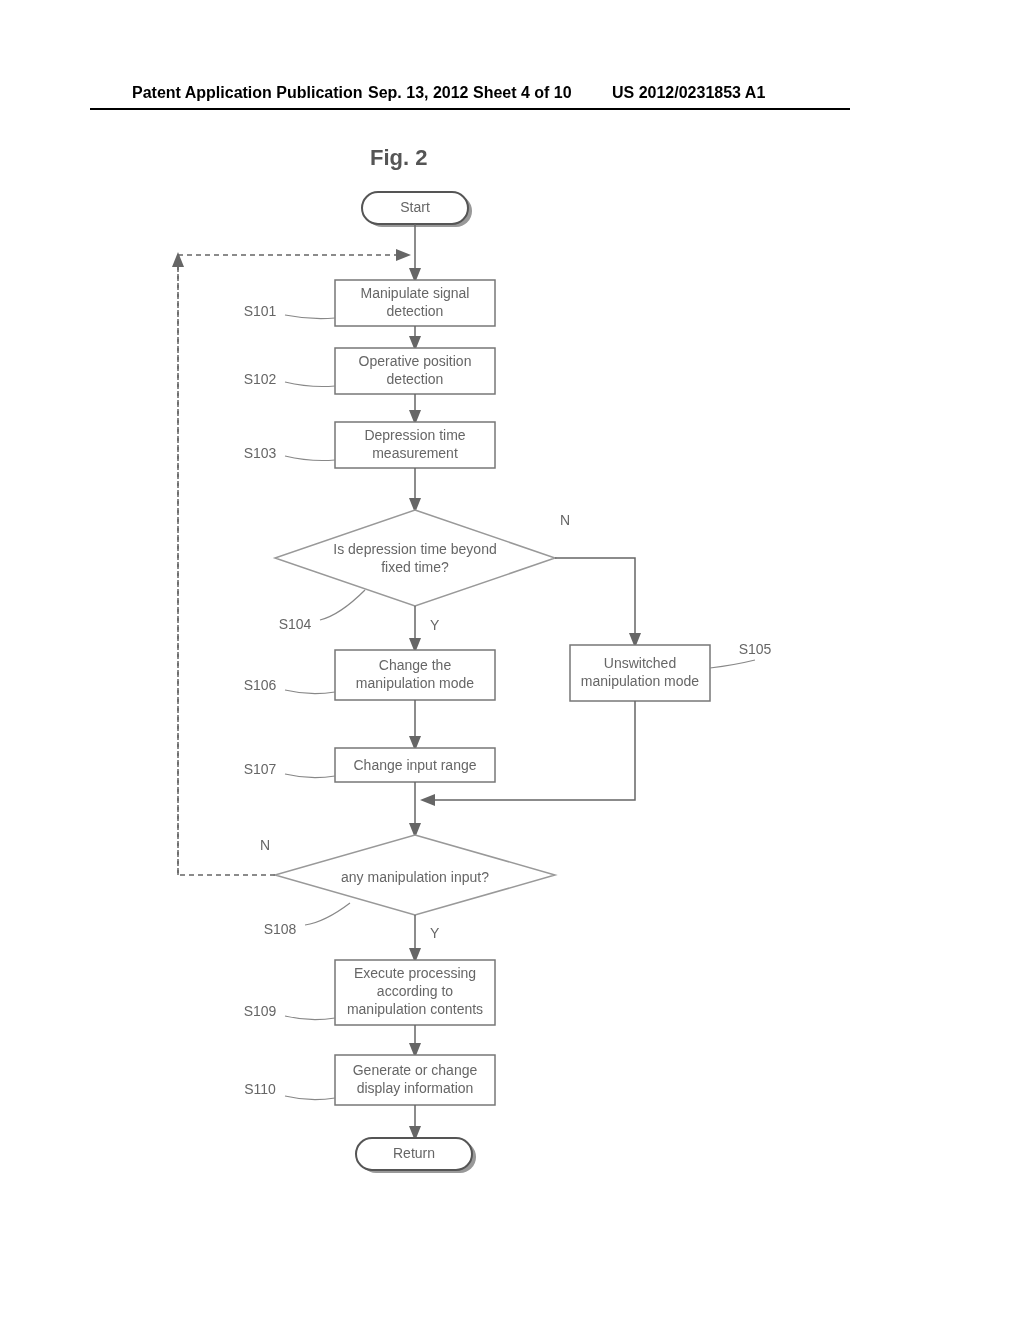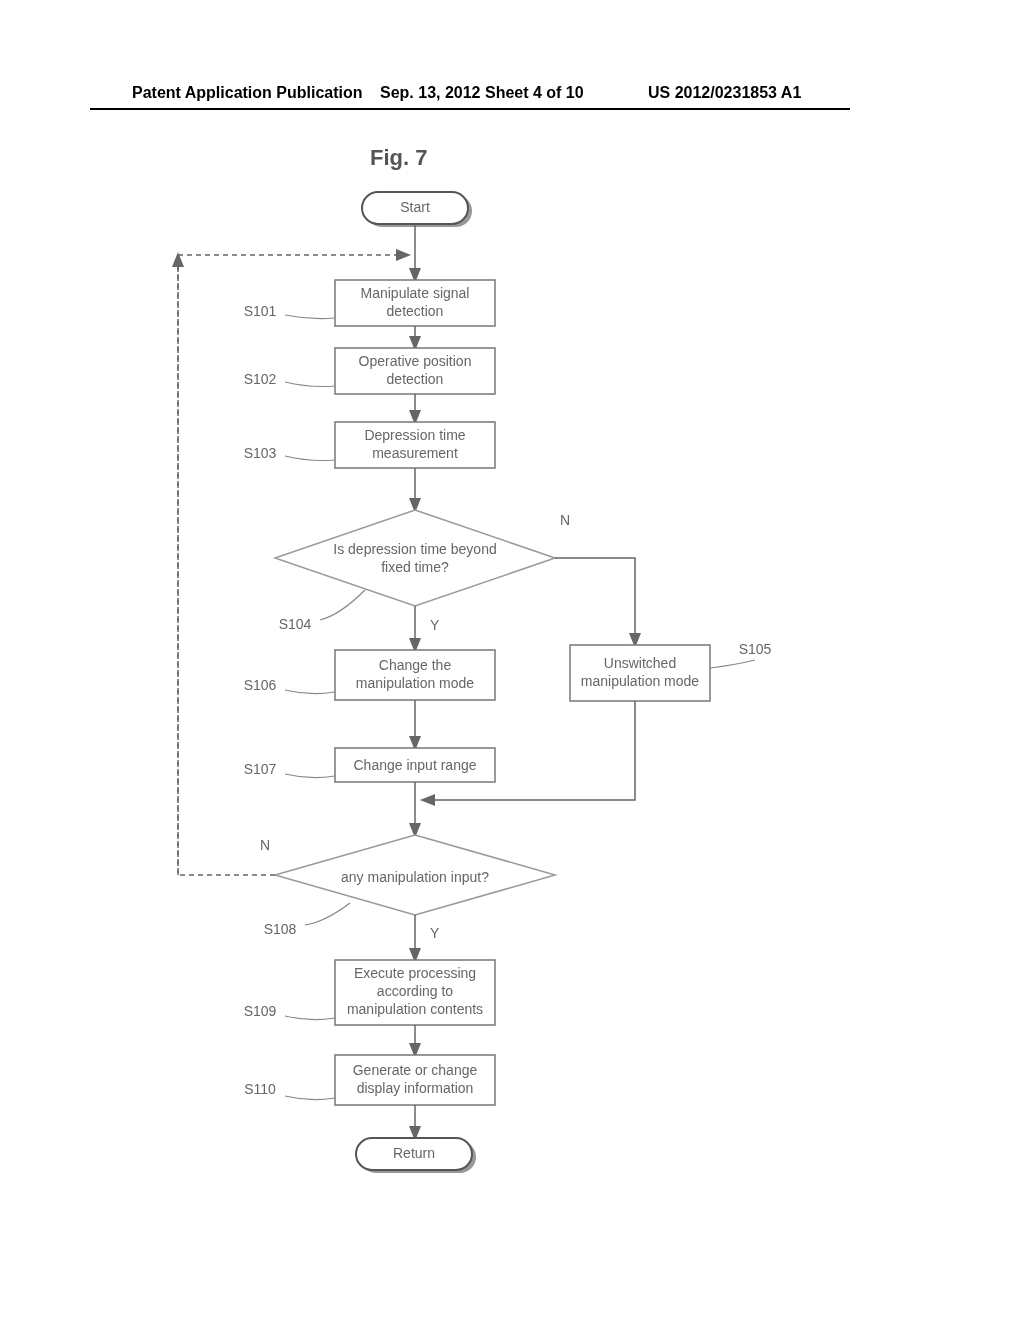--- a/index.html
+++ b/index.html
@@ -13,22 +13,22 @@
   }
   .header {
     position: absolute;
     top: 84px;
     left: 0;
     width: 100%;
     font-size: 16px;
     font-weight: bold;
   }
   .header-left { position: absolute; left: 132px; }
-  .header-center { position: absolute; left: 380px; }
-  .header-right { position: absolute; left: 648px; }
+  .header-center { position: absolute; left: 368px; }
+  .header-right { position: absolute; left: 612px; }
   .header-line {
     position: absolute;
     top: 108px;
     left: 90px;
     width: 760px;
     height: 2px;
     background: #000;
   }
   .fig-title {
     position: absolute;
@@ -98,21 +98,21 @@
 </head>
 <body>
 
 <div class="header">
   <span class="header-left">Patent Application Publication</span>
   <span class="header-center">Sep. 13, 2012  Sheet 4 of 10</span>
   <span class="header-right">US 2012/0231853 A1</span>
 </div>
 <div class="header-line"></div>
 
-<div class="fig-title">Fig. 7</div>
+<div class="fig-title">Fig. 2</div>
 
 <svg class="flowchart" viewBox="0 0 650 1060">
   <defs>
     <marker id="arrowhead" markerWidth="10" markerHeight="8" refX="8" refY="4" orient="auto">
       <polygon points="0 0, 10 4, 0 8" fill="#666"></polygon>
     </marker>
   </defs>
 
   <rect class="term-shadow" x="226" y="5" rx="16" ry="16" width="106" height="32"></rect>
   <rect class="term" x="222" y="2" rx="16" ry="16" width="106" height="32"></rect>

